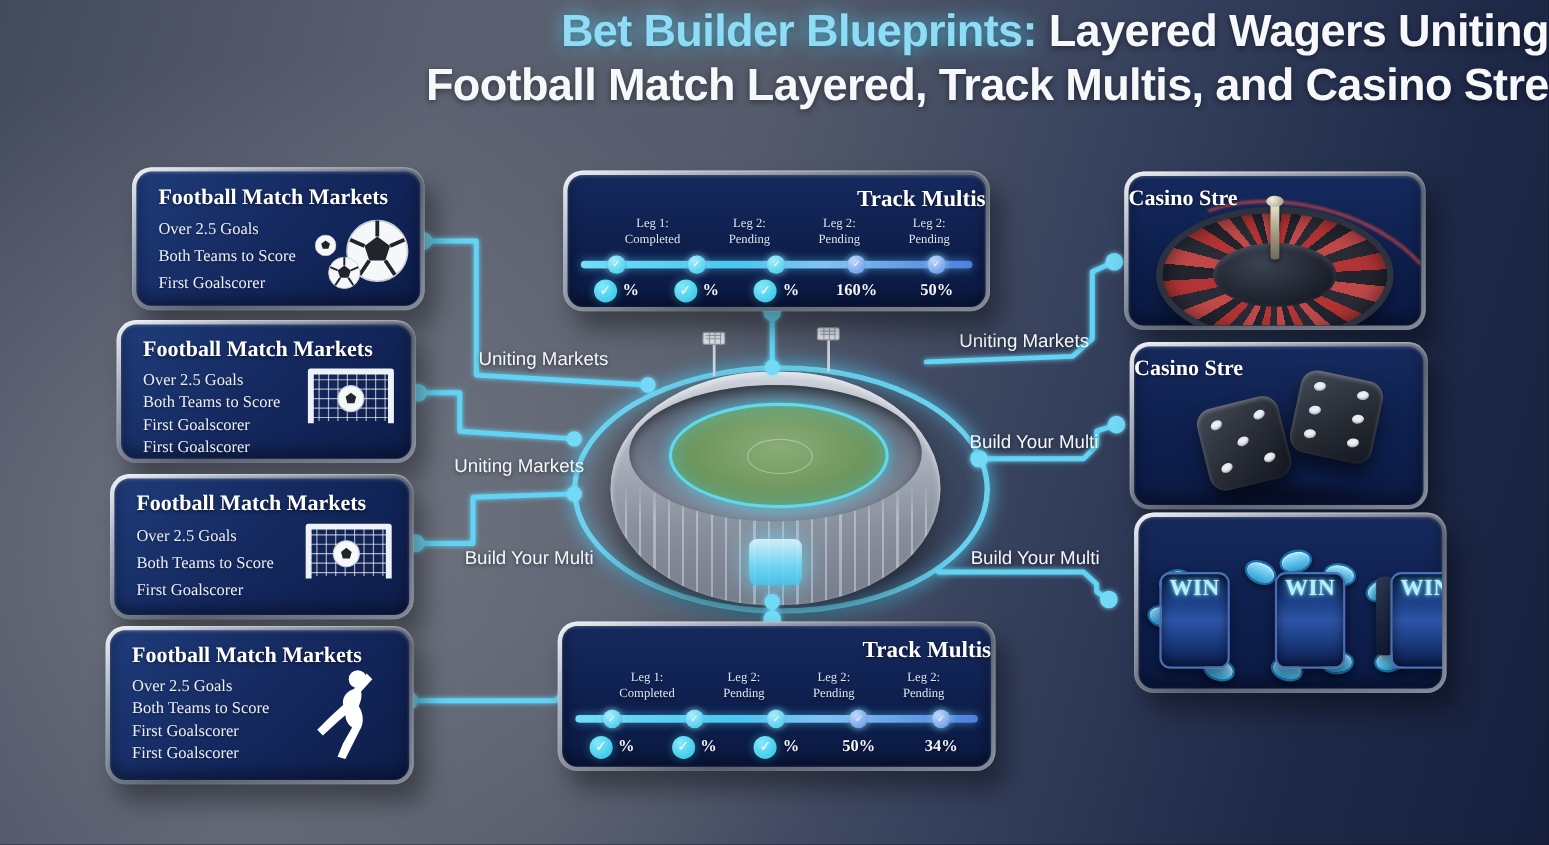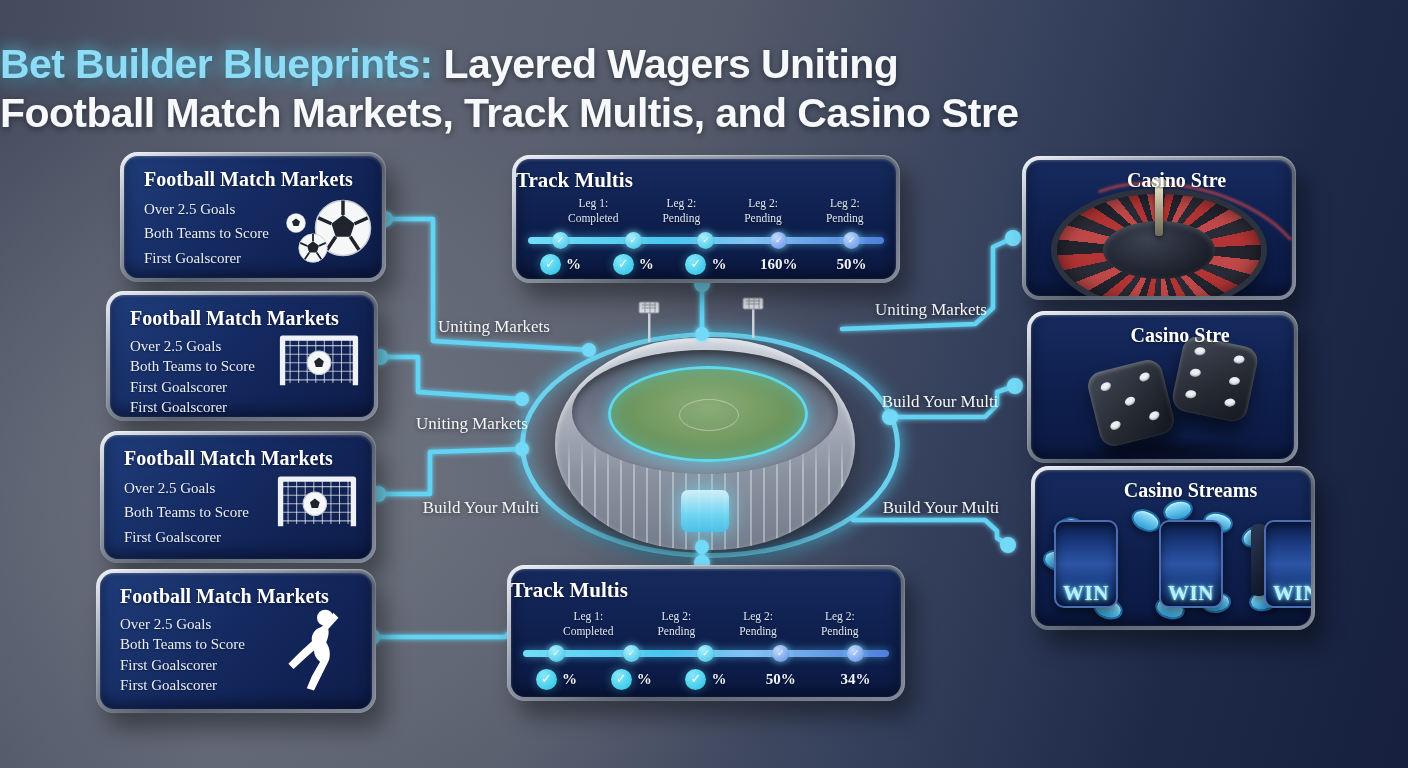--- a/index.html
+++ b/index.html
@@ -2,21 +2,21 @@
 <html><head>
 <meta charset="utf-8">
 <style>
   html,body{margin:0;padding:0;background:#10182e;}
   .canvas{position:relative;width:1408px;height:768px;overflow:hidden;
     font-family:"Liberation Sans",sans-serif;
     background:
       radial-gradient(1000px 680px at 18% 62%, rgba(132,136,146,.55), rgba(132,136,146,0) 62%),
       linear-gradient(106deg,#434a5c 0%,#5b6170 26%,#555b6a 44%,#35405c 66%,#1e2948 84%,#16203e 100%);}
   
-  .main-title{position:absolute;top:40px;left:0;width:100%;text-align:left;
+  .main-title{position:absolute;top:4px;left:0;width:100%;text-align:right;
     font-weight:bold;font-size:41px;line-height:1.2;color:#f6f8fb;letter-spacing:-.6px;
     text-shadow:0 2px 6px rgba(0,0,0,.45);}
   .hl{color:#8fdcf6;text-shadow:0 0 16px rgba(96,210,245,.85),0 2px 6px rgba(0,0,0,.35);}
   
   .frame{position:absolute;border-radius:18px;padding:4px;
     background:linear-gradient(150deg,#eef1f6 0%,#a9b1bf 22%,#59616f 58%,#828a99 100%);
     box-shadow:10px 16px 22px rgba(0,0,0,.38), inset 0 1px 2px rgba(255,255,255,.5);}
   .card-in{position:relative;width:100%;height:100%;border-radius:14px;overflow:hidden;
     background:linear-gradient(135deg,#1f3d7b 0%,#152a61 45%,#0d1c49 100%);
     box-shadow:inset 0 1px 3px rgba(255,255,255,.22), inset 0 -6px 14px rgba(0,0,10,.45);
@@ -24,21 +24,21 @@
   .dark-in{background:linear-gradient(180deg,#162a5e 0%,#0e1f4d 55%,#0b1a43 100%);}
   
   .fcard-title{padding:12px 0 4px 20px;font-size:20px;font-weight:bold;color:#fff;
     text-shadow:0 1px 3px rgba(0,0,0,.5);}
   .fitems{padding:2px 0 0 20px;font-size:15px;color:#e9eef7;line-height:1.62;
     text-shadow:0 1px 2px rgba(0,0,0,.45);}
   .fitems.tight{line-height:1.36;font-size:15px;}
   .ficon{position:absolute;right:12px;top:50%;transform:translateY(-38%);}
   .ball-sm{position:absolute;}
   
-  .tcard-title{padding-top:9px;text-align:left;font-size:21px;font-weight:bold;color:#fff;
+  .tcard-title{padding-top:9px;text-align:right;font-size:21px;font-weight:bold;color:#fff;
     text-shadow:0 1px 3px rgba(0,0,0,.5);}
   .tlegs,.tbar,.tstat{display:grid;grid-template-columns:repeat(5,1fr);padding:0 8px;}
   .tlegs{margin-top:3px;}
   .tleg{text-align:center;font-size:11.5px;line-height:1.3;color:#dfe7f4;
     text-shadow:0 1px 2px rgba(0,0,0,.5);margin-left:44px;}
   .tbar{position:relative;height:19px;margin-top:5px;align-items:center;}
   .tbar-line{position:absolute;left:12px;right:12px;top:50%;height:7px;margin-top:-3.5px;border-radius:4px;
     background:linear-gradient(90deg,#72ddf7 0%,#49c6ef 40%,#83c2f3 62%,#4e7fdd 100%);
     box-shadow:0 0 9px rgba(90,200,245,.55);}
   .tnode{position:relative;z-index:1;width:17px;height:17px;margin:0 auto;border-radius:50%;
@@ -46,22 +46,22 @@
     box-shadow:0 0 7px rgba(130,225,250,.85),0 1px 2px rgba(0,0,0,.4);}
   .node-cyan{background:radial-gradient(circle at 35% 30%,#a9eefb,#38c3ea);}
   .node-blue{background:radial-gradient(circle at 35% 30%,#c0d8fc,#5a8de7);}
   .tstat{margin-top:4px;}
   .tcell{display:flex;align-items:center;justify-content:center;gap:5px;}
   .chk{display:inline-flex;width:21px;height:21px;border-radius:50%;align-items:center;justify-content:center;
     background:radial-gradient(circle at 35% 30%,#84e9fa,#27c0e6);color:#fff;font-size:13px;
     box-shadow:0 1px 4px rgba(0,0,0,.45),0 0 8px rgba(80,210,240,.5);}
   .pct{font-size:15px;font-weight:bold;color:#f2f6fc;text-shadow:0 1px 2px rgba(0,0,0,.55);}
   
-  .ccard-title{padding-top:9px;text-align:center;font-size:20px;font-weight:bold;color:#fff;
-    text-shadow:0 1px 3px rgba(0,0,0,.5);position:relative;z-index:3;padding-left:35px;}
+  .ccard-title{padding-top:9px;font-size:20px;font-weight:bold;color:#fff;
+    text-shadow:0 1px 3px rgba(0,0,0,.5);position:relative;z-index:3;}
   .cart{position:absolute;inset:0;overflow:hidden;border-radius:14px;}
   
   .streak{position:absolute;border-radius:50%;border:3px solid transparent;filter:blur(1.2px);}
   .streak.red{width:250px;height:140px;left:30px;top:26px;border-top-color:rgba(210,72,72,.75);transform:rotate(14deg);}
   .streak.blue{width:250px;height:150px;left:-24px;top:30px;border-bottom-color:rgba(84,164,232,.7);transform:rotate(-10deg);}
   .r-wheel{position:absolute;left:50%;top:66%;width:204px;height:112px;transform:translate(-50%,-50%);
     border-radius:50%;
     background:repeating-conic-gradient(from 6deg,#b23434 0 9deg,#23242e 9deg 18deg,#c04848 18deg 27deg,#2a2b36 27deg 36deg);
     box-shadow:0 0 0 6px #2c3240,0 10px 20px rgba(0,0,0,.55),inset 0 0 18px rgba(0,0,0,.55);}
   .r-inner{position:absolute;left:50%;top:66%;width:112px;height:58px;transform:translate(-50%,-50%);
@@ -77,21 +77,21 @@
     background:linear-gradient(145deg,#434a57 0%,#262b34 55%,#141720 100%);
     box-shadow:inset 0 2px 4px rgba(255,255,255,.28),0 12px 16px rgba(0,0,0,.5);}
   .pip{position:absolute;width:11px;height:8px;border-radius:50%;background:#eceff4;transform:rotate(-18deg);
     box-shadow:inset 0 -1px 2px rgba(0,0,0,.35);}
   .die-shadow{position:absolute;left:60px;top:122px;width:170px;height:26px;border-radius:50%;
     background:radial-gradient(ellipse,rgba(5,8,18,.55),rgba(5,8,18,0) 70%);}
   
   .slot{position:absolute;left:50%;top:60%;transform:translate(-50%,-50%);display:flex;gap:5px;z-index:2;}
   .reel{width:60px;height:84px;border-radius:10px;border:2px solid #4a6db5;
     background:linear-gradient(180deg,#0a1b46 0%,#1c3d84 28%,#2c55a6 50%,#1c3d84 72%,#0a1b46 100%);
-    display:flex;align-items:flex-end;justify-content:center;
+    display:flex;align-items:flex-start;justify-content:center;
     box-shadow:inset 0 0 10px rgba(0,0,0,.55),0 5px 10px rgba(0,0,0,.45);margin-left:36px;}
   .reel span{font-size:21px;font-weight:bold;color:#b2f1ff;letter-spacing:.5px;
     text-shadow:0 0 10px #3fd0f5,0 0 3px #fff;}
   .slot-cap{position:absolute;top:58%;width:16px;height:72px;transform:translateY(-50%);border-radius:6px;
     background:linear-gradient(180deg,#2a3752,#121a30);box-shadow:0 4px 8px rgba(0,0,0,.5);z-index:1;}
   .chip{position:absolute;width:26px;height:17px;border-radius:50%;
     background:linear-gradient(180deg,#9fe7ff,#2e9fd6);border:2px solid #1d6ea6;
     box-shadow:0 3px 6px rgba(0,0,0,.45), inset 0 1px 2px rgba(255,255,255,.6);z-index:1;}
   
   .stadium{position:absolute;left:505px;top:300px;width:400px;height:290px;}
@@ -116,30 +116,30 @@
     border:3px solid #5fd9ee;box-shadow:0 0 16px rgba(80,215,240,.8),inset 0 0 18px rgba(80,215,240,.45);}
   .st-pitch:after{content:"";position:absolute;left:50%;top:50%;width:58px;height:30px;margin:-15px 0 0 -29px;
     border:1.5px solid rgba(255,255,255,.35);border-radius:50%;}
   .st-entry{position:absolute;left:176px;top:190px;width:48px;height:42px;border-radius:7px;
     background:linear-gradient(180deg,#d8f6ff,#6edbf8 60%,#49c4ee);
     box-shadow:0 0 22px rgba(110,219,248,.95);opacity:.92;}
   .light{position:absolute;}
   
   .net{position:absolute;left:0;top:0;z-index:1;}  .layer3{position:absolute;z-index:3;}
   .clabel{position:absolute;z-index:3;transform:translate(-50%,-50%);white-space:nowrap;
-    font-size:17px;color:#f3f6fa;text-shadow:0 1px 4px rgba(0,0,0,.55);font-family:Liberation Serif, serif;}
+    font-size:17px;color:#f3f6fa;text-shadow:0 1px 4px rgba(0,0,0,.55);}
 </style>
 </head>
 <body>
 
 <div class="canvas">
 
   <div class="main-title">
     <div><span class="hl">Bet Builder Blueprints:</span> <span>Layered Wagers Uniting</span></div>
-    <div>Football Match Markets, Track Multis, and Casino Stre</div>
+    <div>Football Match Layered, Track Multis, and Casino Stre</div>
   </div>
 
   <svg class="net" width="1408" height="768">
     <defs>
       <filter id="glow" x="-40%" y="-40%" width="180%" height="180%">
         <feGaussianBlur stdDeviation="2.6" result="b"></feGaussianBlur>
         <feMerge>
             <feMergeNode in="b"></feMergeNode>
             <feMergeNode in="SourceGraphic"></feMergeNode>
           </feMerge>
@@ -440,21 +440,20 @@
             <span class="pip" style="left:52px;top:32px"></span>
           <span class="pip" style="left:12px;top:54px"></span>
             <span class="pip" style="left:52px;top:54px"></span>
         </div>
       </div>
     </div>
   </div>
 
   <div class="frame layer3" style="left:1031px;top:466px;width:276px;height:156px">
     <div class="card-in dark-in">
-      <div class="ccard-title">Casino Streams</div>
       <div class="cart">
         <span class="chip" style="left:18px;top:48px;transform:rotate(-20deg)"></span>
         <span class="chip" style="left:8px;top:80px;transform:rotate(12deg)"></span>
         <span class="chip" style="left:28px;top:112px;transform:rotate(-8deg)"></span>
         <span class="chip" style="left:58px;top:128px;transform:rotate(18deg)"></span>
         <span class="chip" style="left:96px;top:40px;transform:rotate(24deg)"></span>
         <span class="chip" style="left:128px;top:30px;transform:rotate(-14deg)"></span>
         <span class="chip" style="left:168px;top:42px;transform:rotate(10deg)"></span>
         <span class="chip" style="left:206px;top:56px;transform:rotate(-22deg)"></span>
         <span class="chip" style="left:230px;top:88px;transform:rotate(8deg)"></span>

